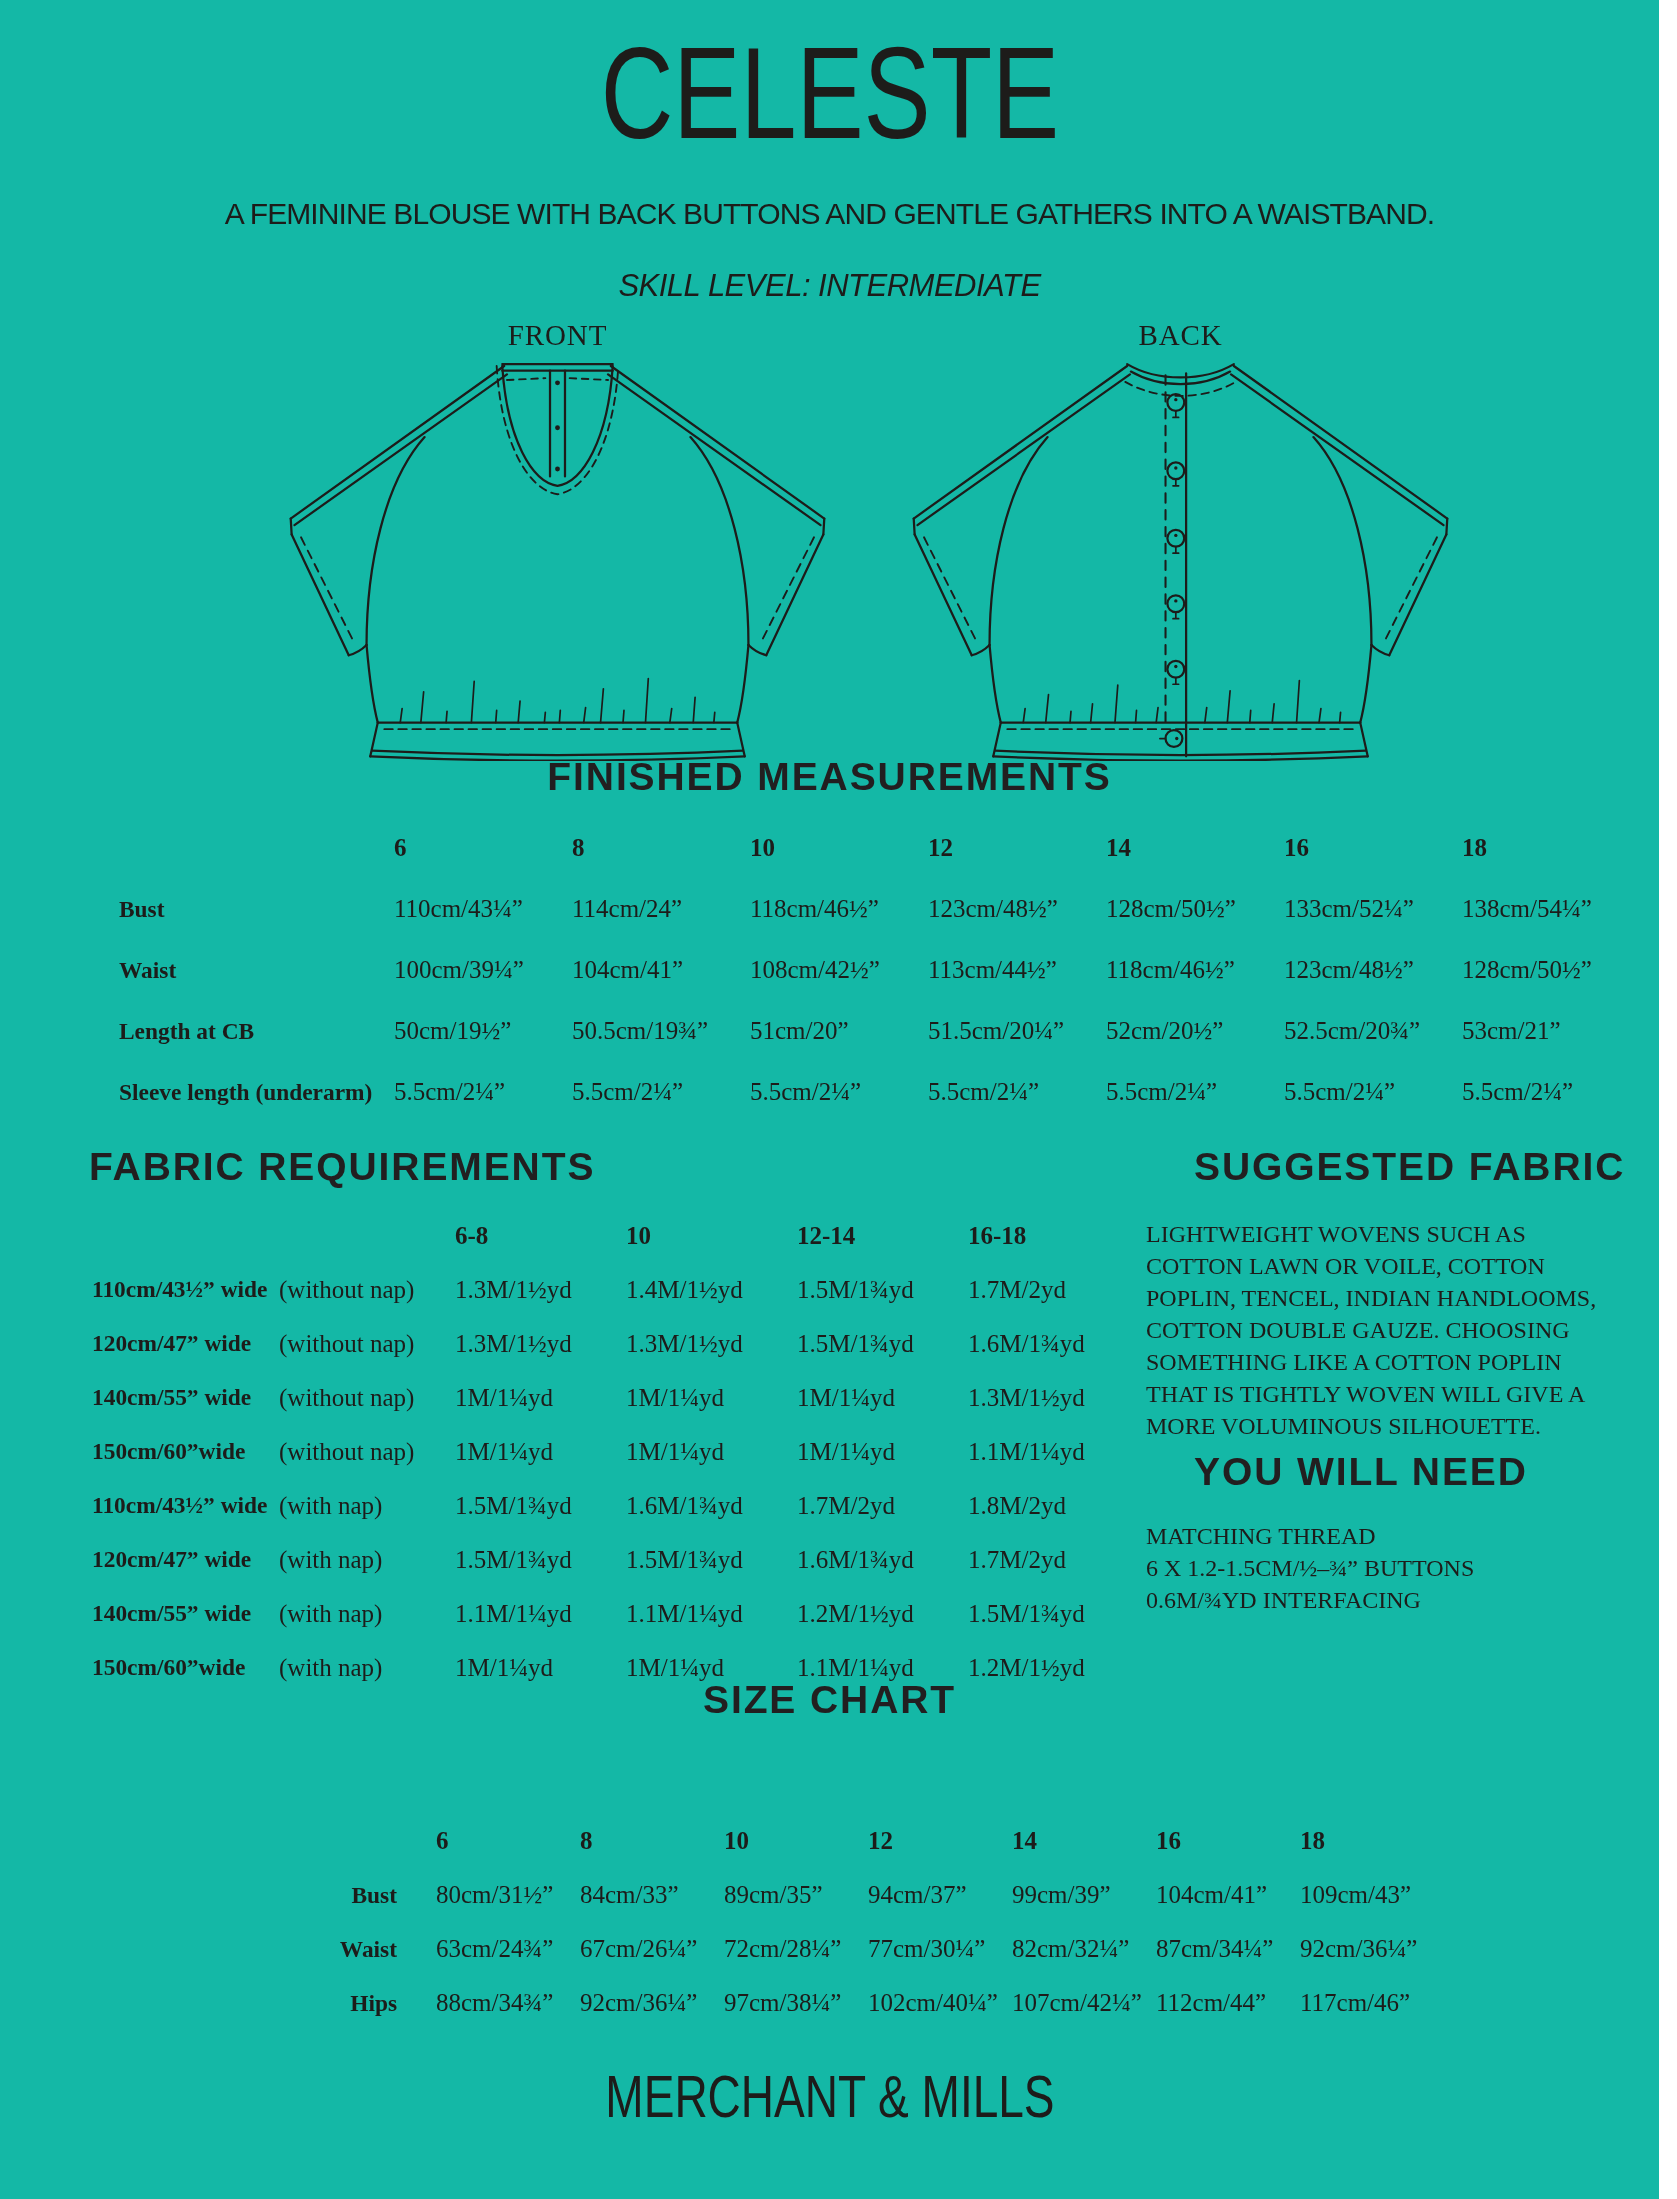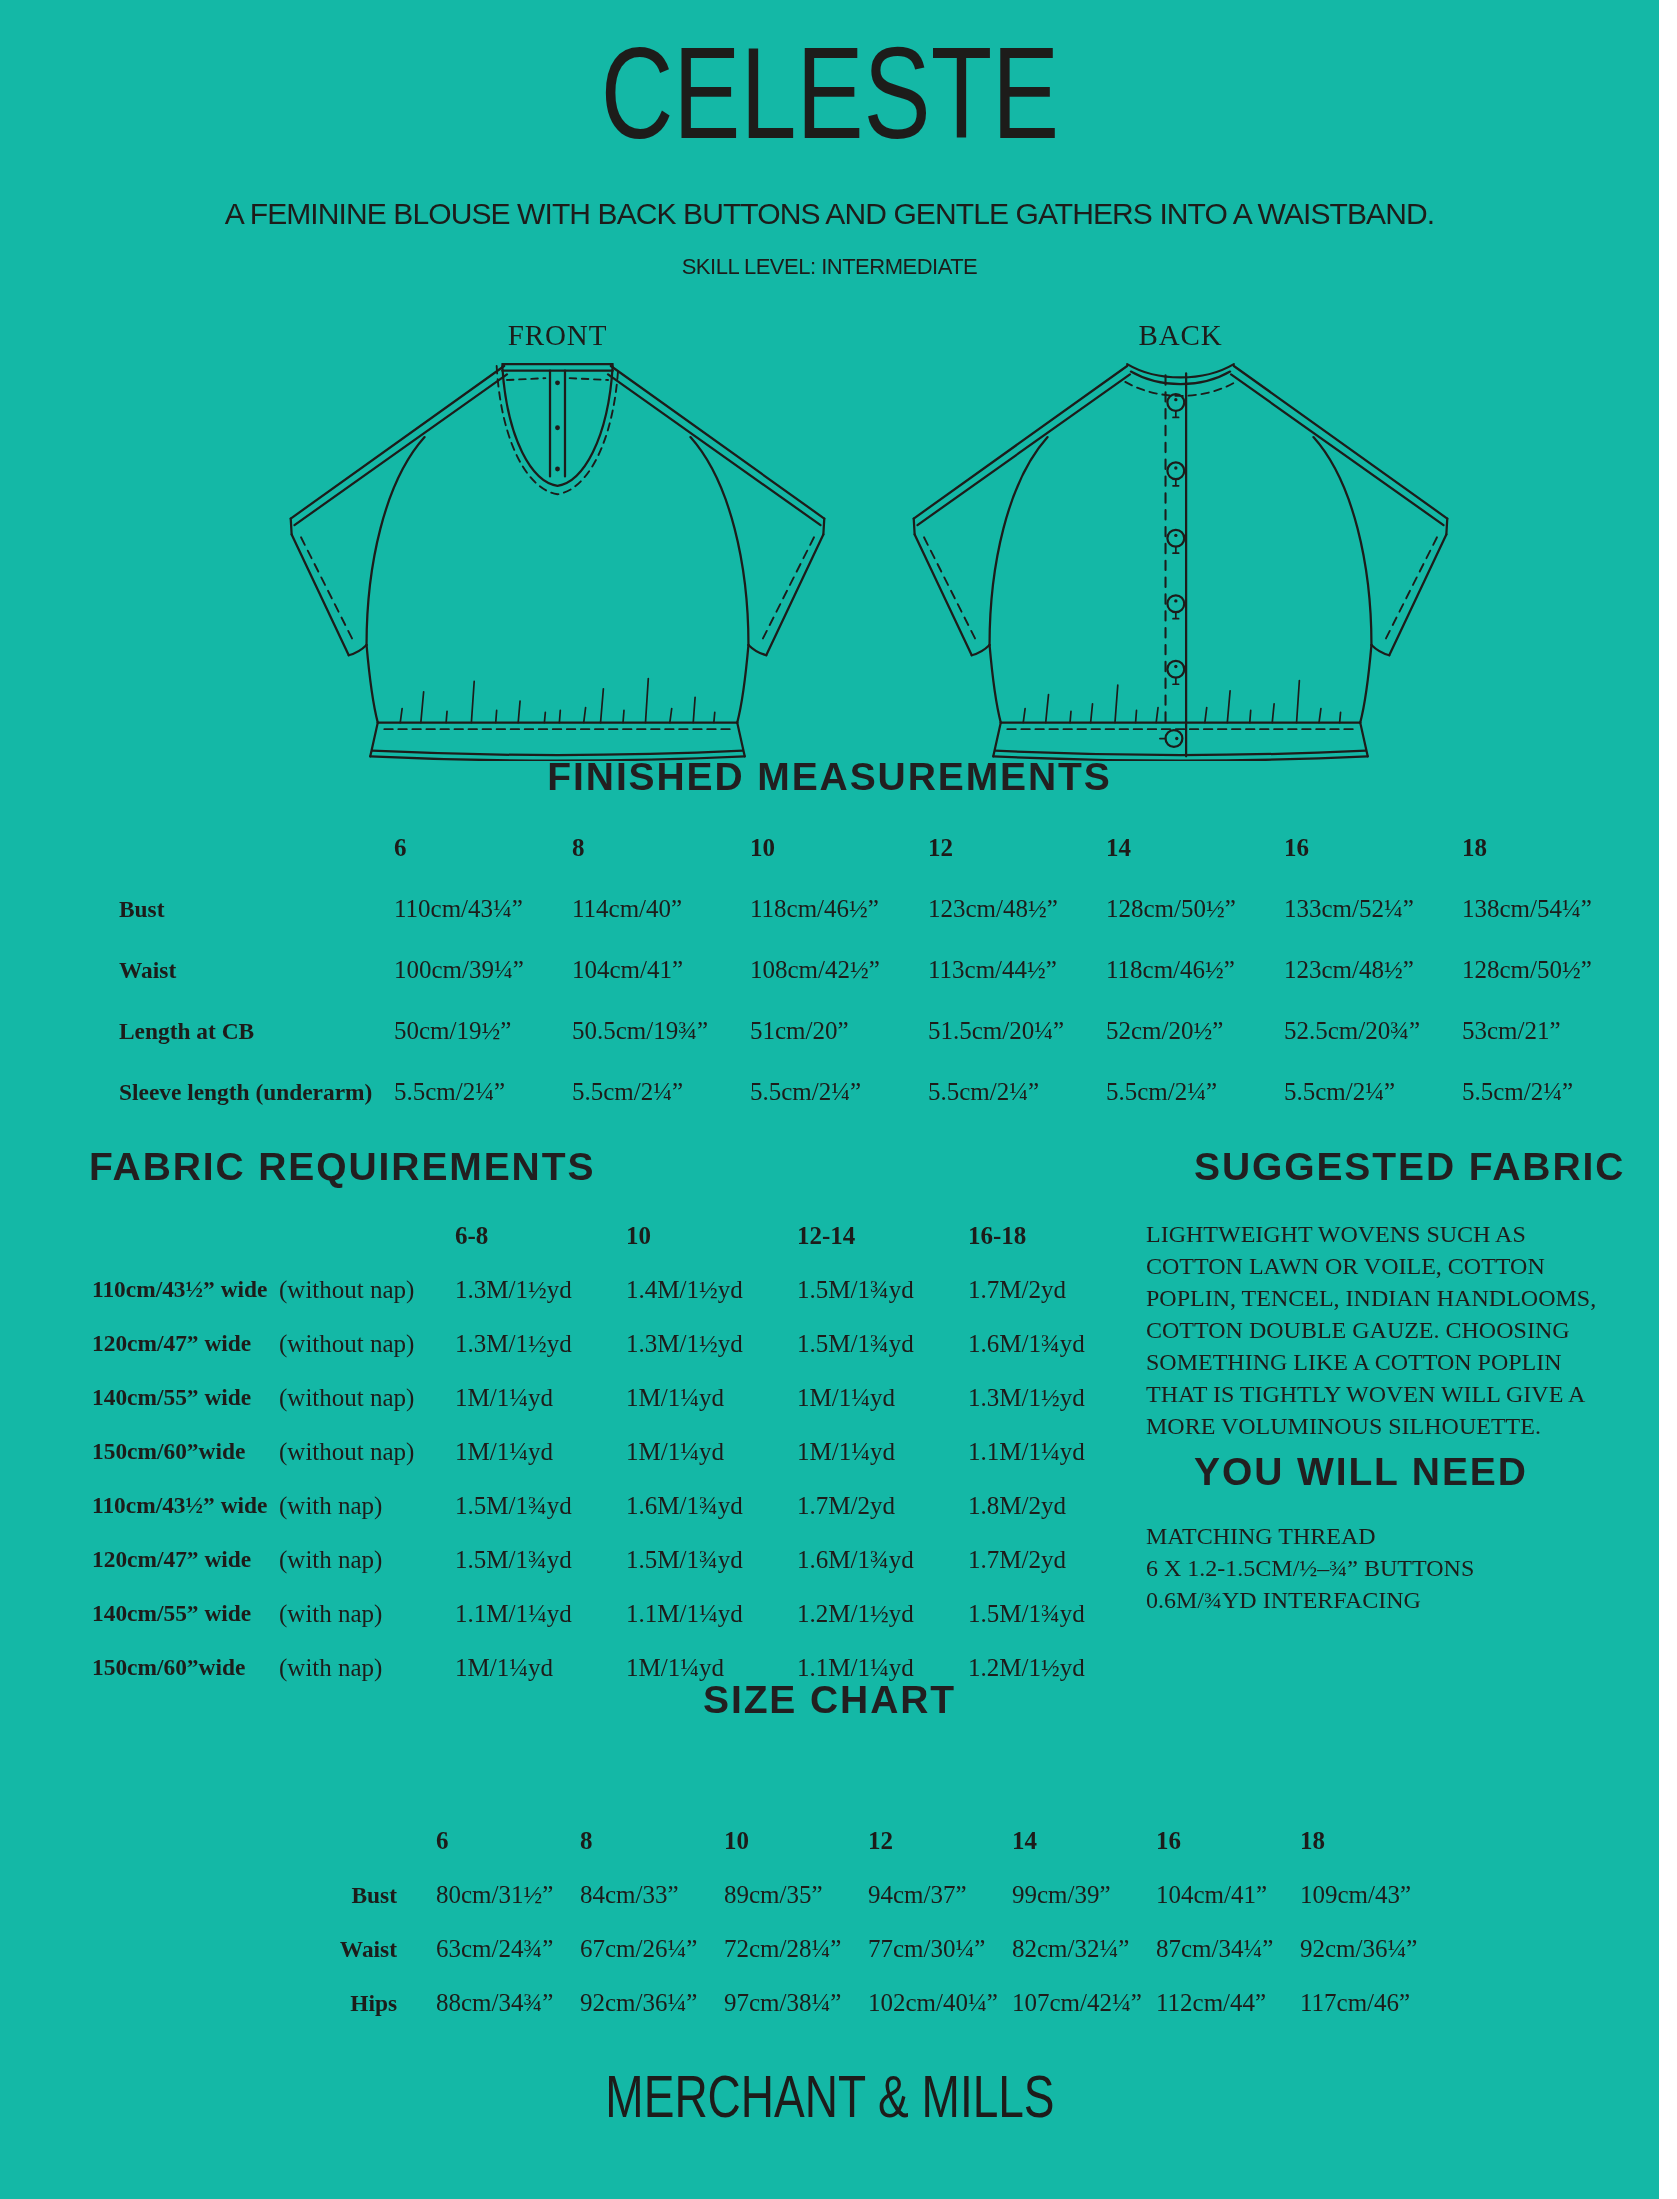--- a/index.html
+++ b/index.html
@@ -4,21 +4,21 @@
 <style>
   html,body{margin:0;padding:0;background:#ffffff;}
   .page{position:relative;width:1659px;height:2200px;background:#14b8a6;color:#1d1c1a;
         font-family:"Liberation Serif",serif;overflow:hidden;}
   .abs{position:absolute;}
   .center{left:0;right:0;text-align:center;}
   .brand{font-family:"Liberation Sans",sans-serif;font-weight:400;white-space:nowrap;}
   .brand>span{display:inline-block;transform:scaleX(0.78);transform-origin:center;}
   .title{top:26px;font-size:129px;line-height:1.05;letter-spacing:0;}
   .subtitle{top:197px;font-size:30px;letter-spacing:-0.9px;font-family:"Liberation Sans",sans-serif;}
-  .skill{top:254px;font-size:22px;letter-spacing:-0.5px;font-family:"Liberation Sans",sans-serif;}
+  .skill{top:268px;font-size:31px;letter-spacing:-0.5px;font-family:"Liberation Sans",sans-serif;font-style:italic;}
   .heading{font-family:"Liberation Sans",sans-serif;font-weight:800;font-size:39px;
            letter-spacing:1.9px;white-space:nowrap;color:#221f20;}
   .illo-label{font-size:29px;letter-spacing:0.9px;}
   .fm-table{left:119px;top:806px;font-size:25px;}
   .fm-row{display:grid;grid-template-columns:275px repeat(7,178px);height:61px;align-items:end;}
   .fm-head{height:56px;}
   .fm-label{font-weight:bold;font-size:23.4px;white-space:nowrap;}
   .size-h{font-weight:bold;font-size:25px;}
   .fr-table{left:92px;top:1201px;font-size:25px;}
   .fr-row{display:grid;grid-template-columns:363px repeat(4,171px);height:54px;align-items:end;}
@@ -174,21 +174,21 @@
 
         <div class="size-h">16</div>
 
         <div class="size-h">18</div>
 
     </div>
 
       <div class="fm-row">
         <div class="fm-label">Bust</div>
         <div>110cm/43¼”</div>
-        <div>114cm/40”</div>
+        <div>114cm/24”</div>
         <div>118cm/46½”</div>
         <div>123cm/48½”</div>
         <div>128cm/50½”</div>
         <div>133cm/52¼”</div>
         <div>138cm/54¼”</div>
       </div>
 
       <div class="fm-row">
         <div class="fm-label">Waist</div>
         <div>100cm/39¼”</div>

